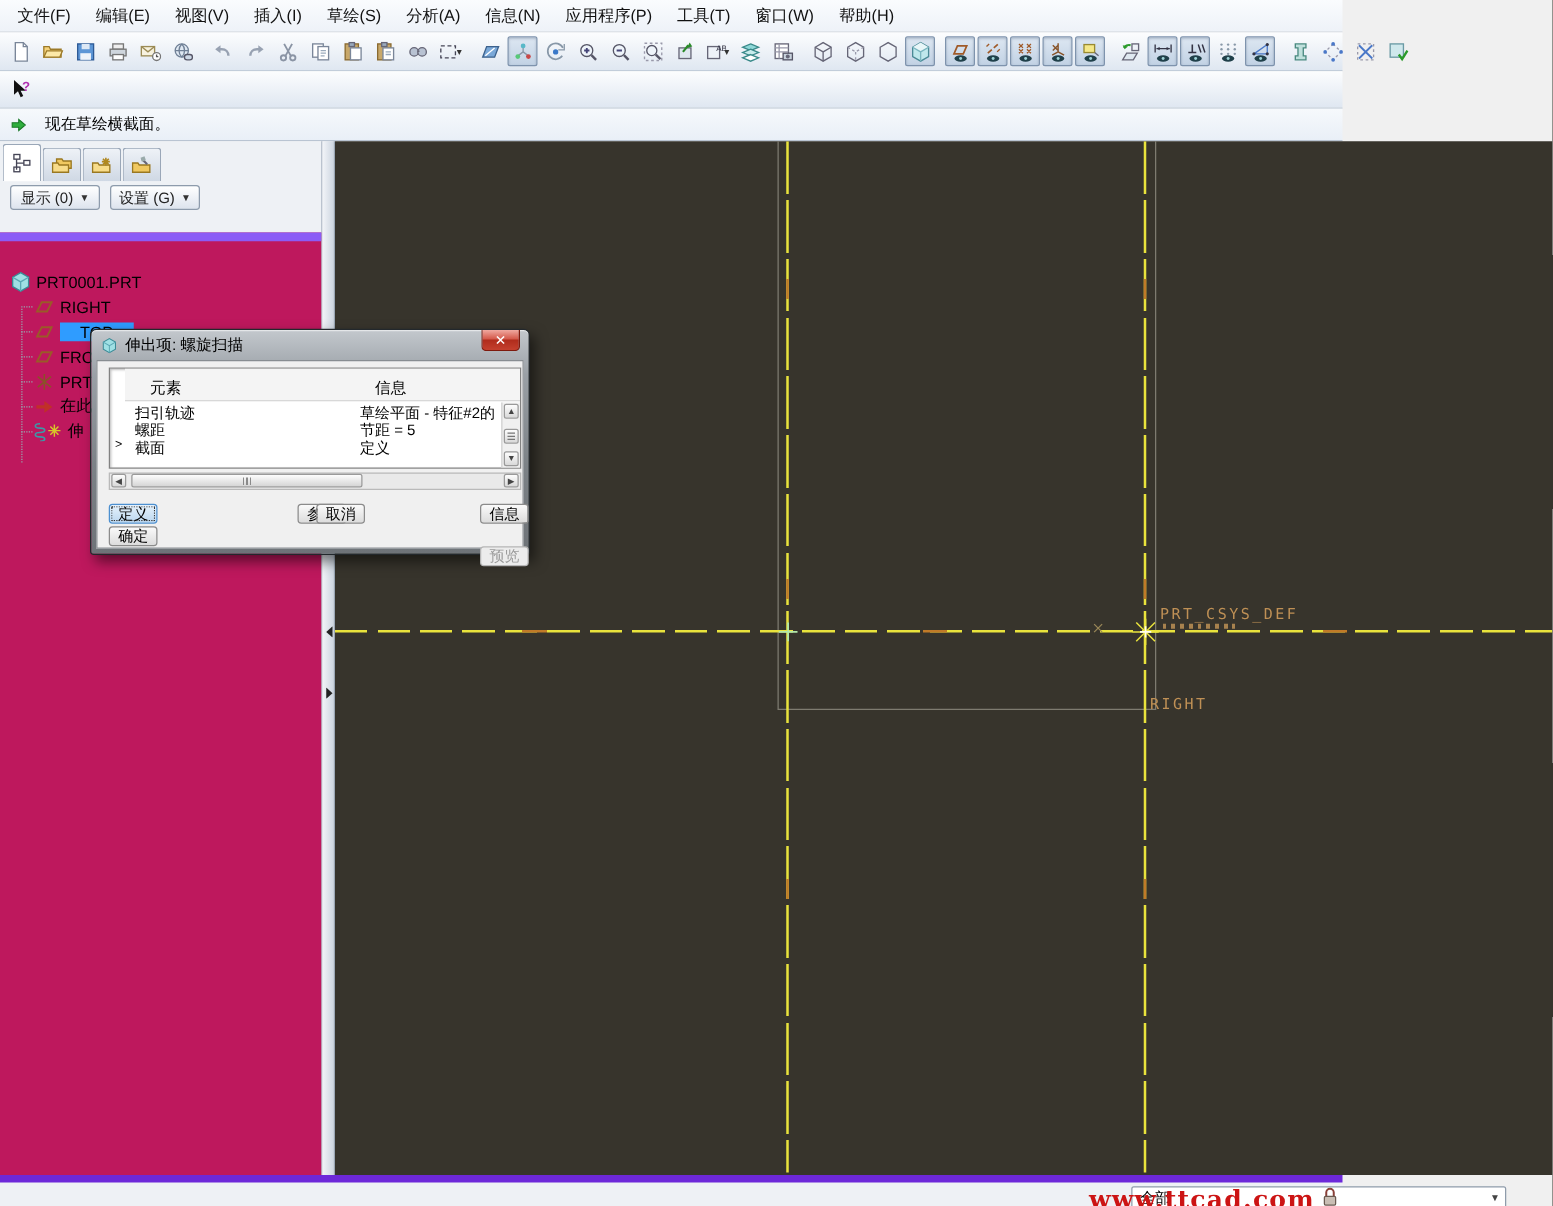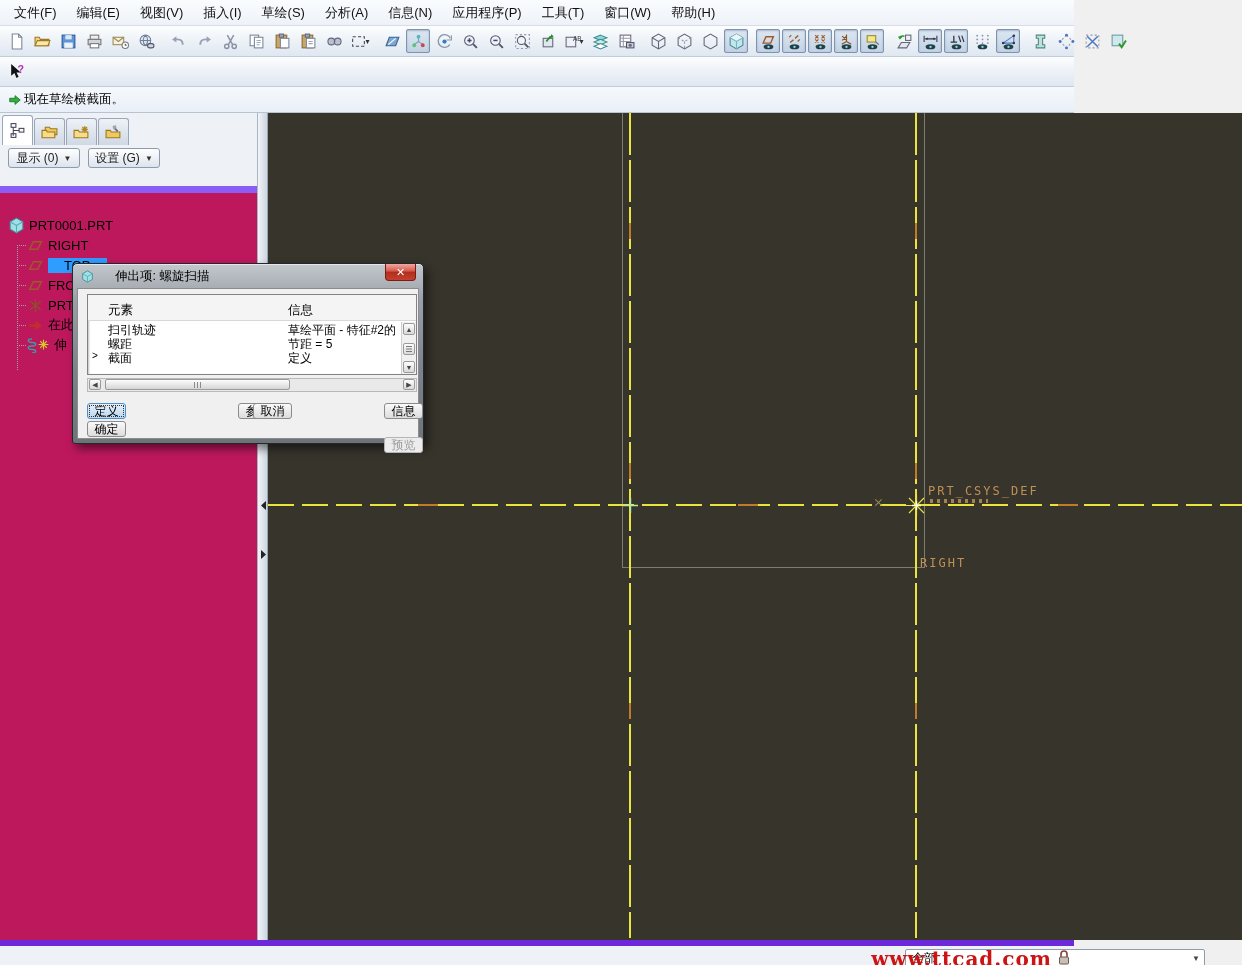--- a/index.html
+++ b/index.html
@@ -23,21 +23,21 @@
     background:repeating-linear-gradient(180deg,#aeb8c6 0 2px,transparent 2px 4px);
     background-size:1px 100%; background-repeat:no-repeat; background-position:center; }
   .tb-btn { width:24px; height:24px; margin:0 1px; display:flex; align-items:center; justify-content:center;
     border:1px solid transparent; border-radius:2px; position:relative; }
   .tb-btn.pressed { border:1px solid #7e93ad; background:linear-gradient(180deg,#dde7f2,#c2d2e4); box-shadow:inset 0 1px 2px rgba(70,90,120,.35); }
   .tb-drop { font-size:8px; color:#333; margin-left:-2px; }
 
   
   #msgbar { position:absolute; left:0; top:87px; width:100%; height:26px;
     background:linear-gradient(180deg,#f6f9fc,#e9eff7); border-bottom:1px solid #b9c4d2;
-    display:flex; align-items:center; padding-left:8px; gap:2px; }
+    display:flex; align-items:center; padding-left:8px; gap:14px; }
   #msgbar span { color:#000; font-size:12.5px; }
 
   
   #main { position:absolute; left:0; top:113px; width:1242px; height:827px; display:flex; }
 
   
   #navigator { position:relative; width:258px; height:100%; background:#eef1f5; border-right:1px solid #aab4c2; }
   #navtabs { position:absolute; left:2px; top:2px; height:30px; display:flex; align-items:flex-end; }
   .navtab { width:31px; height:27px; display:flex; align-items:center; justify-content:center;
     border:1px solid #9aa7b8; border-bottom:none; border-radius:3px 3px 0 0; margin-right:1px;
@@ -82,30 +82,30 @@
   #small-x { position:absolute; left:606px; top:385px; width:9px; height:9px; }
   #small-x::before,#small-x::after { content:""; position:absolute; left:4px; top:0; width:1px; height:9px; background:#9a8858; }
   #small-x::before { transform:rotate(45deg);} #small-x::after { transform:rotate(-45deg);}
 
   
   #dialog { position:absolute; left:72px; top:263px; width:352px; height:181px; z-index:30;
     border:1px solid #23282c; border-radius:5px 5px 3px 3px;
     background:linear-gradient(180deg,#c3c8cd 0%,#9aa0a6 20%,#7c8artifact287 60%,#6e7378 100%);
     background:linear-gradient(180deg,#c3c8cd 0%,#9aa0a6 20%,#7c8287 60%,#6e7378 100%);
     box-shadow:4px 5px 10px rgba(0,0,0,.5), inset 0 1px 0 rgba(255,255,255,.55); }
-  #dlg-title { position:absolute; left:0; top:0; right:0; height:24px; display:flex; align-items:center; padding-left:8px; gap:21px; }
+  #dlg-title { position:absolute; left:0; top:0; right:0; height:24px; display:flex; align-items:center; padding-left:8px; gap:6px; }
   #dlg-title .txt { font-size:12.5px; color:#000; }
   #dlg-close { position:absolute; right:7px; top:0px; width:31px; height:17px;
     background:linear-gradient(180deg,#f0a9a0 0%,#d4584a 45%,#b02c1c 50%,#c4402e 100%);
     border:1px solid #7e1a0e; border-top:none; border-radius:0 0 4px 4px;
     color:#fff; font-weight:bold; font-size:11px; display:flex; align-items:center; justify-content:center; }
   #dlg-body { position:absolute; left:4px; right:4px; top:24px; bottom:4px; background:#f0f0f0; border:1px solid #888d92; }
   #dlg-list { position:absolute; left:9px; top:5px; width:330px; height:81px; background:#fff;
     border:1px solid #828282; box-shadow:inset 1px 1px 2px rgba(0,0,0,.25); }
-  #dlg-hdr { position:absolute; left:0; right:0; top:0; height:26px; background:#f4f4f4; border-bottom:1px solid #d8d8d8; }
+  #dlg-hdr { position:absolute; left:12px; right:0; top:0; height:26px; background:#f4f4f4; border-bottom:1px solid #d8d8d8; }
   #dlg-hdr span { position:absolute; top:7px; font-size:12.5px; color:#000; }
   #hdr-el { left:20px; } #hdr-info { left:200px; }
   #dlg-rows { position:absolute; left:0; right:16px; top:27px; bottom:0; overflow:hidden; }
   .dlg-row { position:relative; height:14px; font-size:12px; color:#000; white-space:nowrap; }
   .dlg-row .el { position:absolute; left:20px; } .dlg-row .inf { position:absolute; left:200px; right:0; overflow:hidden; }
   .dlg-row .mark { position:absolute; left:4px; font-size:10px; }
   
   #dlg-vsb { position:absolute; right:0; top:27px; bottom:0; width:15px; background:#f0f0f0; border-left:1px solid #cfcfcf; }
   .sb-btn { position:absolute; left:1px; width:12px; height:12px; background:linear-gradient(180deg,#fdfdfd,#d9d9d9);
     border:1px solid #9a9a9a; border-radius:2px; font-size:7px; color:#444; display:flex; align-items:center; justify-content:center; }

